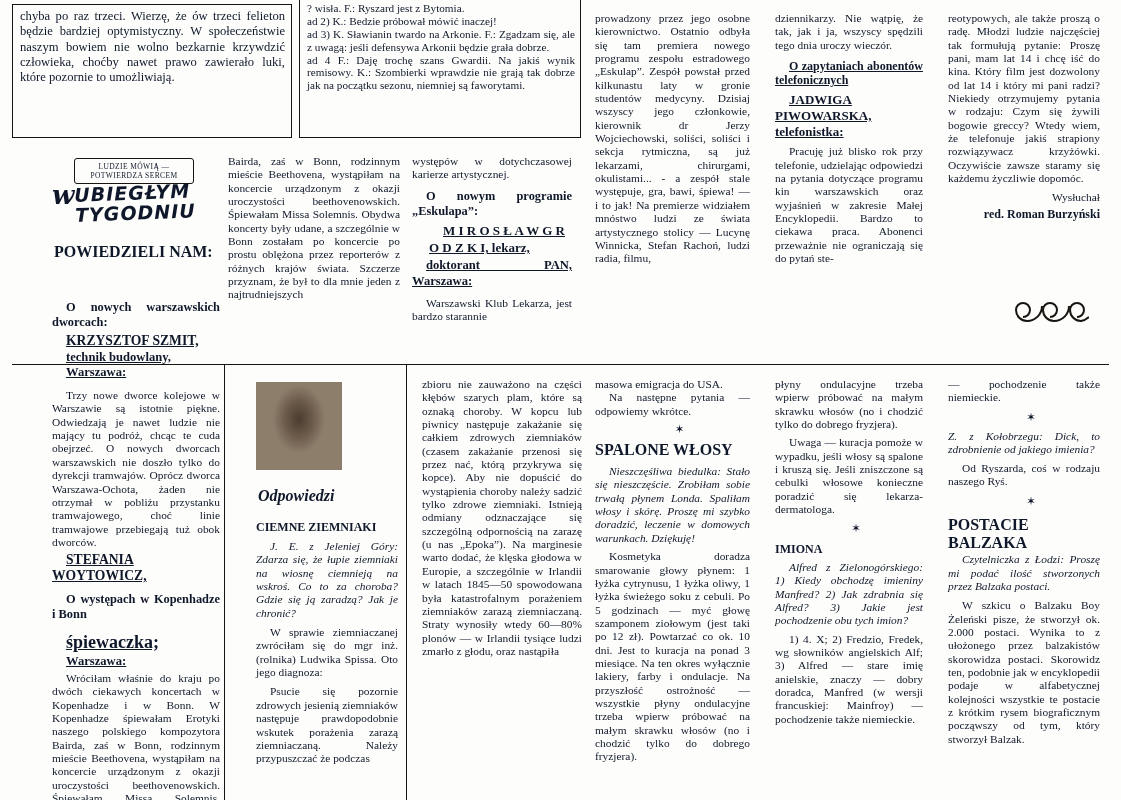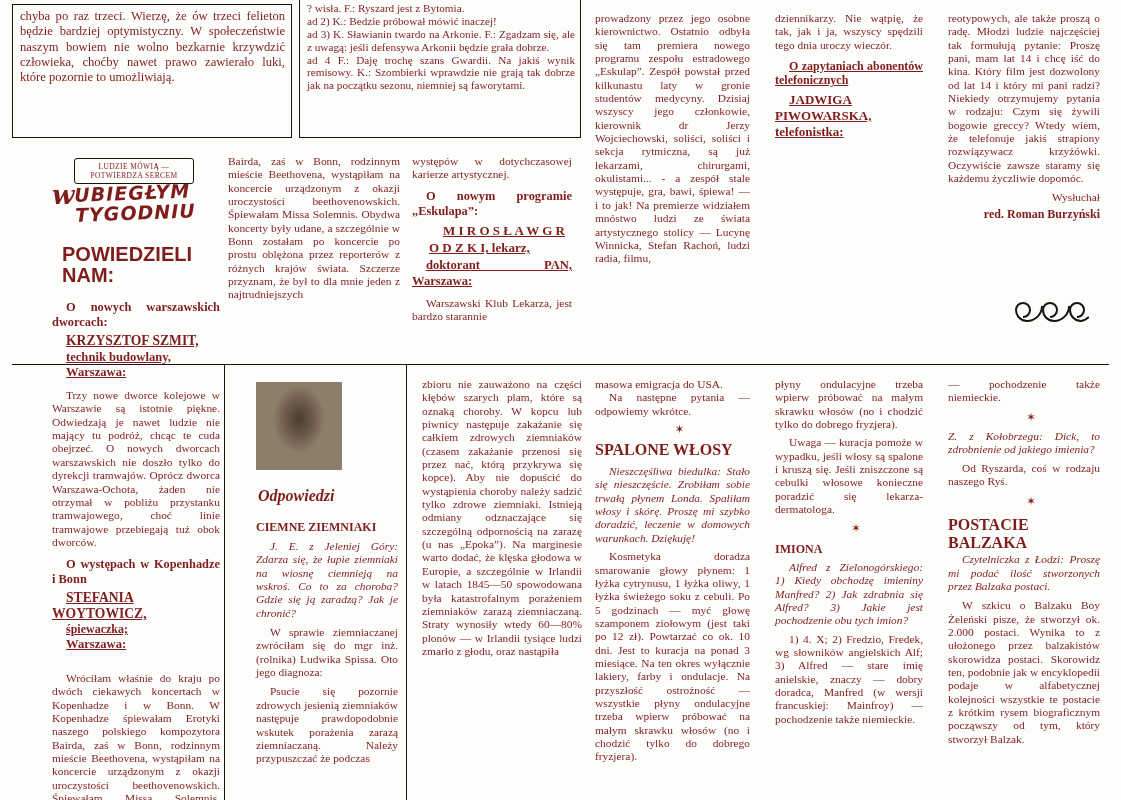--- a/index.html
+++ b/index.html
@@ -6,21 +6,21 @@
     margin: 0;
     padding: 0;
     background: #ffffff;
   }
   .page {
     position: relative;
     width: 1121px;
     height: 800px;
     background: #fdfdfb;
     font-family: "Liberation Serif", serif;
-    color: #7f1d1d;
+    color: #0f172a;
     overflow: hidden;
   }
 
   
   .col {
     position: absolute;
     box-sizing: border-box;
     font-size: 11.4px;
     line-height: 1.17;
     text-align: justify;
@@ -94,25 +94,25 @@
     font-weight: bold;
     font-style: italic;
     letter-spacing: 1px;
     line-height: 1.05;
     font-family: "DejaVu Sans", sans-serif;
     transform: rotate(-2.2deg);
     transform-origin: left top;
   }
   .mast-sub {
     position: absolute;
-    left: 10px;
+    left: 2px;
     top: 86px;
-    font-size: 20px;
-    font-weight: bold;
-    font-family: Liberation Sans, sans-serif;
+    font-size: 16px;
+    font-weight: bold;
+    font-family: Liberation Serif, serif;
     line-height: 1.05;
   }
 
   
   .photo {
     position: absolute;
     background: #b9b2a6;
     overflow: hidden;
   }
   .photo .inner {
@@ -159,20 +159,21 @@
   </div>
 
   <div class="col" style="left:595px; top:12px; width:155px;">
     <p class="noind">prowadzony przez jego osobne kierownictwo. Ostatnio odbyła się tam premiera nowego programu zespołu estradowego „Eskulap”. Zespół powstał przed kilkunastu laty w gronie studentów medycyny. Dzisiaj wszyscy jego członkowie, kierownik dr Jerzy Wojciechowski, soliści, soliści i sekcja rytmiczna, są już lekarzami, chirurgami, okulistami... - a zespół stale występuje, gra, bawi, śpiewa! — i to jak! Na premierze widziałem mnóstwo ludzi ze świata artystycznego stolicy — Lucynę Winnicka, Stefan Rachoń, ludzi radia, filmu,</p>
   </div>
 
   <div class="col" style="left:775px; top:12px; width:148px;">
     <p class="noind">dziennikarzy. Nie wątpię, że tak, jak i ja, wszyscy spędzili tego dnia uroczy wieczór.</p>
     <p class="ttl ul" style="margin-top:7px; font-size:12px; line-height:1.2;">O zapytaniach abonentów telefonicznych</p>
     <p class="ttl ul" style="margin-top:4px; font-size:13px; line-height:1.22;">JADWIGA PIWOWARSKA,  telefonistka:</p>
+    <p style="margin-top:6px;">Pracuję już blisko rok przy telefonie, udzielając odpowiedzi na pytania dotyczące programu kin warszawskich oraz wyjaśnień w zakresie Małej Encyklopedii. Bardzo to ciekawa praca. Abonenci przeważnie nie ograniczają się do pytań ste-</p>
   </div>
 
   <div class="col" style="left:948px; top:12px; width:152px;">
     <p class="noind">reotypowych, ale także proszą o radę. Młodzi ludzie najczęściej tak formułują pytanie: Proszę pani, mam lat 14 i chcę iść do kina. Który film jest dozwolony od lat 14 i który mi pani radzi? Niekiedy otrzymujemy pytania w rodzaju: Czym się żywili bogowie greccy? Wtedy wiem, że telefonuje jakiś strapiony rozwiązywacz krzyżówki. Oczywiście zawsze staramy się każdemu życzliwie dopomóc.</p>
     <p class="noind" style="text-align:right; margin-top:6px;">Wysłuchał</p>
     <p class="noind ttl" style="text-align:right; margin-top:2px; font-size:12px;">red. Roman Burzyński</p>
   </div>
 
   <div class="swirl">
     <svg width="80" height="34" viewBox="0 0 80 34">
@@ -190,23 +191,23 @@
     <div class="mast-title">UBIEGŁYM TYGODNIU</div>
     <div class="mast-sub">POWIEDZIELI NAM:</div>
   </div>
 
   <div class="col" style="left:52px; top:300px; width:168px;">
     <p class="ttl" style="font-size:12.4px; line-height:1.2;">O nowych warszawskich dworcach:</p>
     <p class="ttl ul" style="margin-top:3px; font-size:13.6px;">KRZYSZTOF SZMIT,</p>
     <p class="ttl ul" style="margin-top:1px; font-size:12.6px;">technik  budowlany,</p>
     <p class="ttl ul" style="margin-top:1px; font-size:12.6px;">Warszawa:</p>
     <p style="margin-top:9px;">Trzy nowe dworce kolejowe w Warszawie są istotnie piękne. Odwiedzają je nawet ludzie nie mający tu podróż, chcąc te cuda obejrzeć. O nowych dworcach warszawskich nie doszło tylko do dyrekcji tramwajów. Oprócz dworca Warszawa-Ochota, żaden nie otrzymał w pobliżu przystanku tramwajowego, choć linie tramwajowe przebiegają tuż obok dworców.</p>
+    <p class="ttl ul" style="margin-top:3px; font-size:13.6px;">STEFANIA WOYTOWICZ,</p>
     <p class="ttl" style="margin-top:8px; font-size:12.4px; line-height:1.2;">O występach w Kopenhadze i Bonn</p>
-    <p class="ttl ul" style="margin-top:3px; font-size:13.6px;">STEFANIA WOYTOWICZ,</p>
-    <p class="ttl ul" style="margin-top:0; font-size:12px;font-family:Liberation Serif, serif;">śpiewaczka;</p>
+    <p class="ttl ul" style="margin-top:10px; font-size:18px;font-family:Liberation Serif, serif;">śpiewaczka;</p>
     <p class="ttl ul" style="margin-top:1px; font-size:12.6px;">Warszawa:</p>
   </div>
 
   <div class="col" style="left:52px; top:672px; width:168px;">
     <p>Wróciłam właśnie do kraju po dwóch ciekawych koncertach w Kopenhadze i w Bonn. W Kopenhadze śpiewałam Erotyki naszego polskiego kompozytora Bairda, zaś w Bonn, rodzinnym mieście Beethovena, wystąpiłam na koncercie urządzonym z okazji uroczystości beethovenowskich. Śpiewałam Missa Solemnis. Obydwa koncerty były udane, a szczególnie w Bonn zostałam po koncercie po prostu oblężona przez reporterów z różnych krajów świata. Szczerze przyznam, że był to dla mnie jeden z najtrudniejszych występów w dotychczasowej karierze artystycznej.</p>
   </div>
 
   <div class="col" style="left:228px; top:155px; width:172px;">
     <p class="noind">Bairda, zaś w Bonn, rodzinnym mieście Beethovena, wystąpiłam na koncercie urządzonym z okazji uroczystości beethovenowskich. Śpiewałam Missa Solemnis. Obydwa koncerty były udane, a szczególnie w Bonn zostałam po koncercie po prostu oblężona przez reporterów z różnych krajów świata. Szczerze przyznam, że był to dla mnie jeden z najtrudniejszych</p>
   </div>

